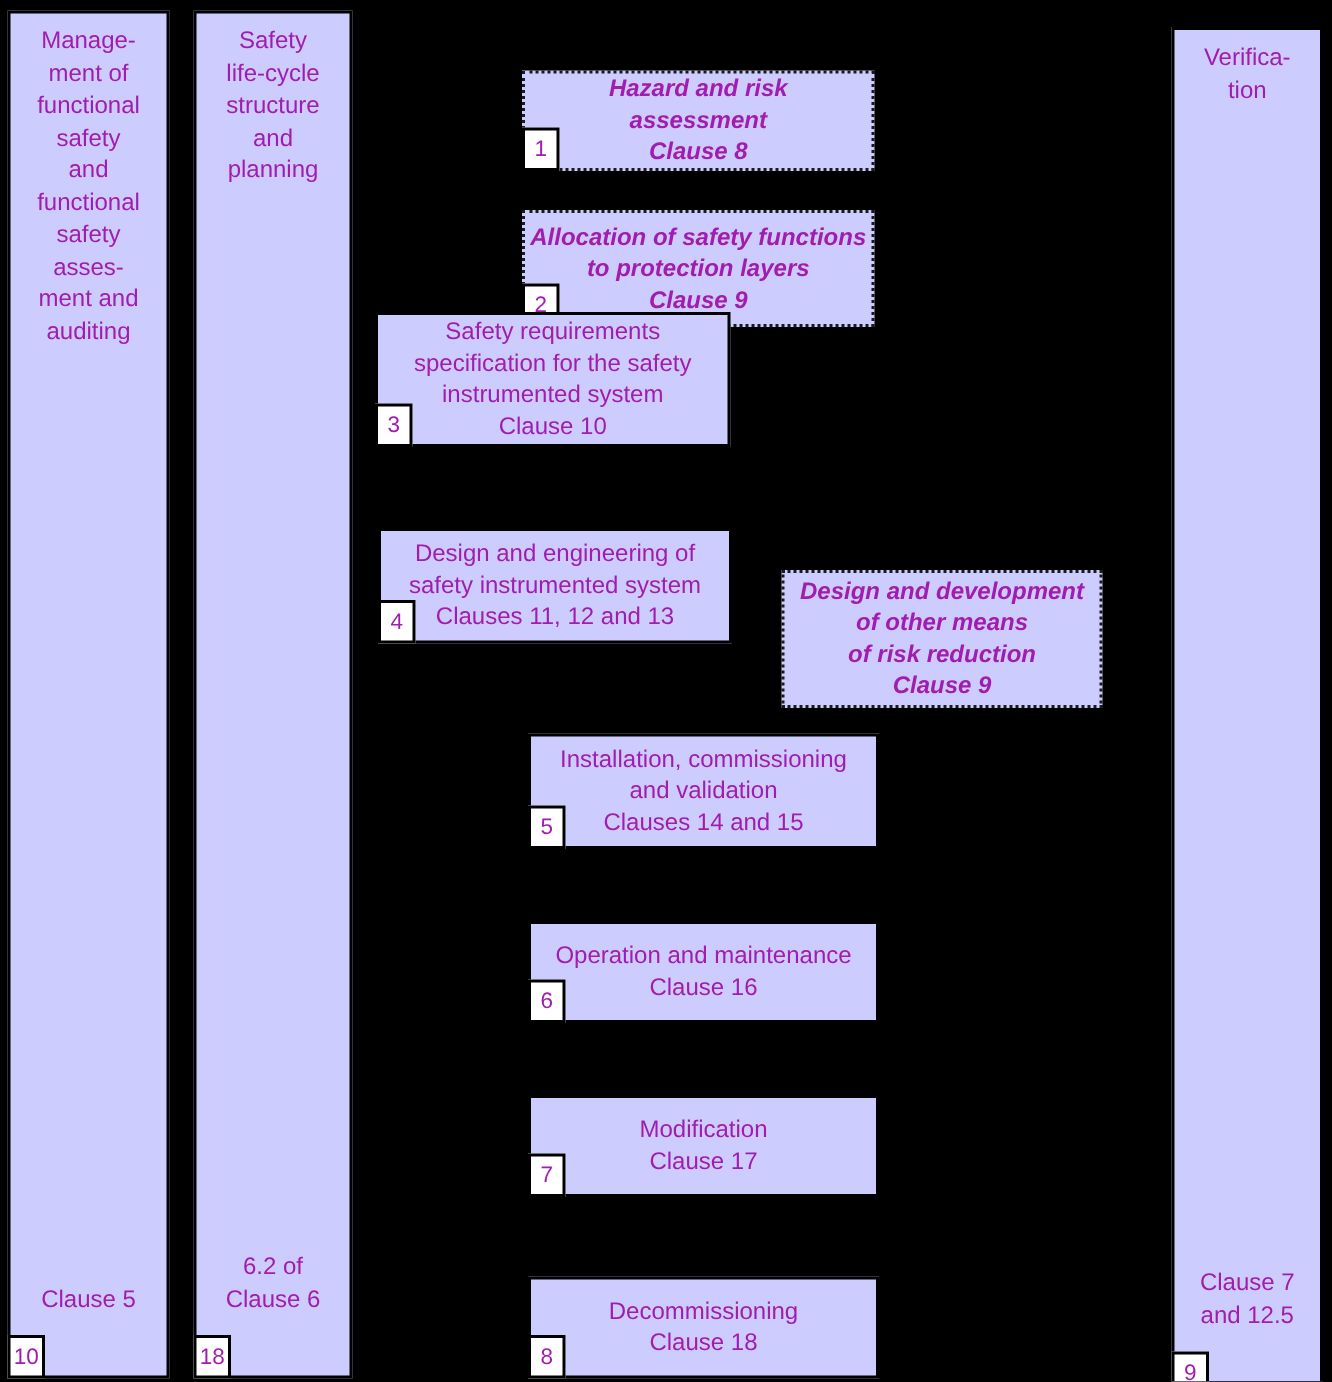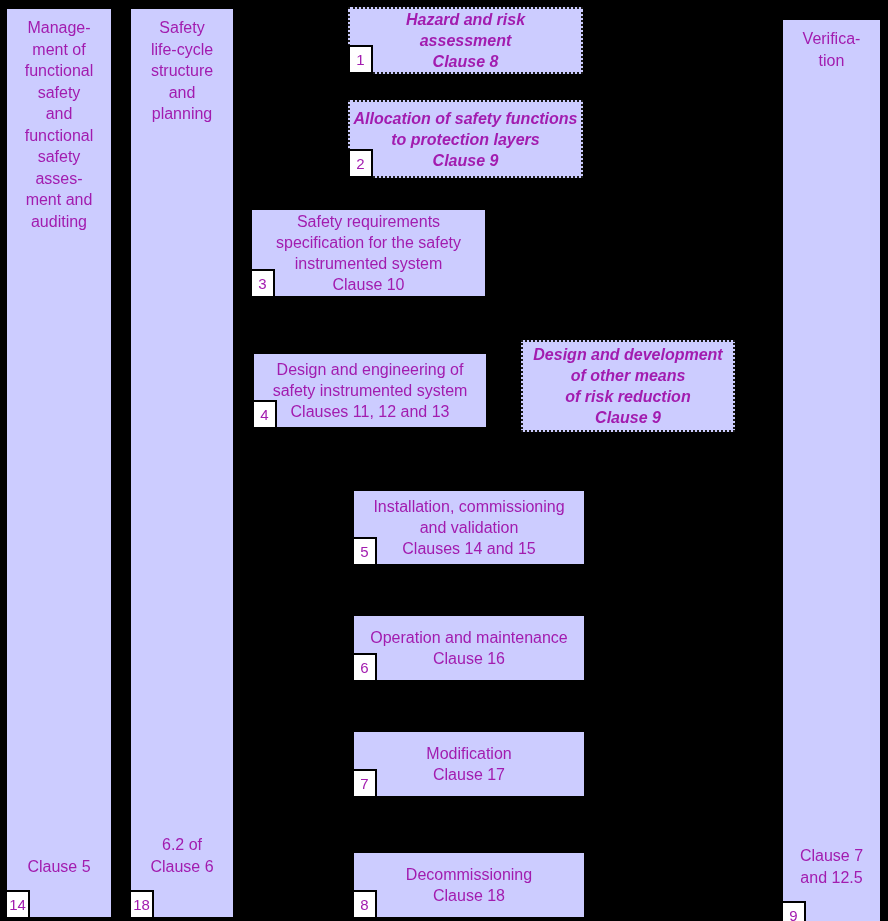--- a/index.html
+++ b/index.html
@@ -19,20 +19,21 @@
   .panel {
     position: absolute;
     box-sizing: border-box;
     background: #CCCCFF;
     border: 2px solid #000000;
   }
   .panel.dashed {
     border: 2px dotted #1a1a1a;
     font-style: italic;
     font-weight: bold;
+    margin-top: 40px;
   }
   .step {
     display: flex;
     align-items: center;
     justify-content: center;
     text-align: center;
     font-size: 16px;
     line-height: 21px;
   }
   .column {
@@ -93,21 +94,21 @@
         <div>functional</div>
         <div>safety</div>
         <div>asses-</div>
         <div>ment and</div>
         <div>auditing</div>
       </div>
     <div class="lines">
         <div>Clause 5</div>
       </div>
     <div class="tab">
-        <span>14</span>
+        <span>10</span>
       </div>
   </div>
 
   <div class="panel column col-b">
     <div class="lines">
         <div>Safety</div>
         <div>life-cycle</div>
         <div>structure</div>
         <div>and</div>
         <div>planning</div>

